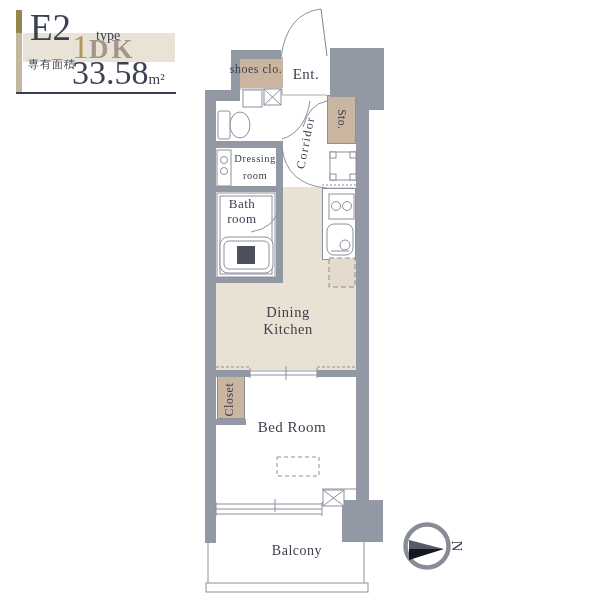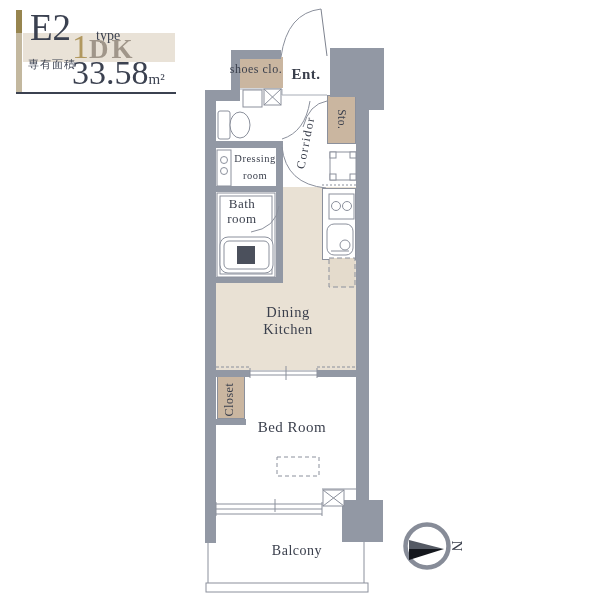--- a/index.html
+++ b/index.html
@@ -52,21 +52,21 @@
 <div class="wall" style="left:342px;top:500px;width:41px;height:42px;"></div>
 <div class="wall" style="left:205px;top:141px;width:78px;height:7px;"></div>
 <div class="wall" style="left:276px;top:141px;width:7px;height:142px;"></div>
 <div class="wall" style="left:205px;top:186px;width:71px;height:6px;"></div>
 <div class="wall" style="left:216px;top:277px;width:67px;height:6px;"></div>
 <div class="wall" style="left:216px;top:370px;width:34px;height:7px;"></div>
 <div class="wall" style="left:317px;top:370px;width:41px;height:7px;"></div>
 <div class="wall" style="left:216px;top:419px;width:30px;height:6px;"></div>
 
 <div class="lbl" style="left:226px;top:63px;width:60px;font-size:12px;text-align:center;">shoes clo.</div>
-<div class="lbl" style="left:288px;top:66px;width:36px;font-size:15px;font-weight:bold;">Ent.</div>
+<div class="lbl" style="left:288px;top:66px;width:36px;font-size:15px;">Ent.</div>
 <div class="lbl" style="left:266px;top:136px;width:80px;font-size:12px;letter-spacing:1.5px;transform:rotate(-79deg);">Corridor</div>
 <div class="lbl" style="left:327px;top:113px;width:29px;font-size:11.5px;transform:rotate(90deg);">Sto.</div>
 <div class="lbl" style="left:330px;top:159px;width:26px;font-size:13px;">W</div>
 <div class="lbl" style="left:233px;top:151px;width:44px;font-size:10.5px;line-height:16.5px;">
   <span>Dressing</span>
   <span>room</span>
 </div>
 <div class="lbl" style="left:218px;top:197px;width:48px;font-size:13px;line-height:14.5px;">
   <span>Bath</span>
   <span>room</span>

